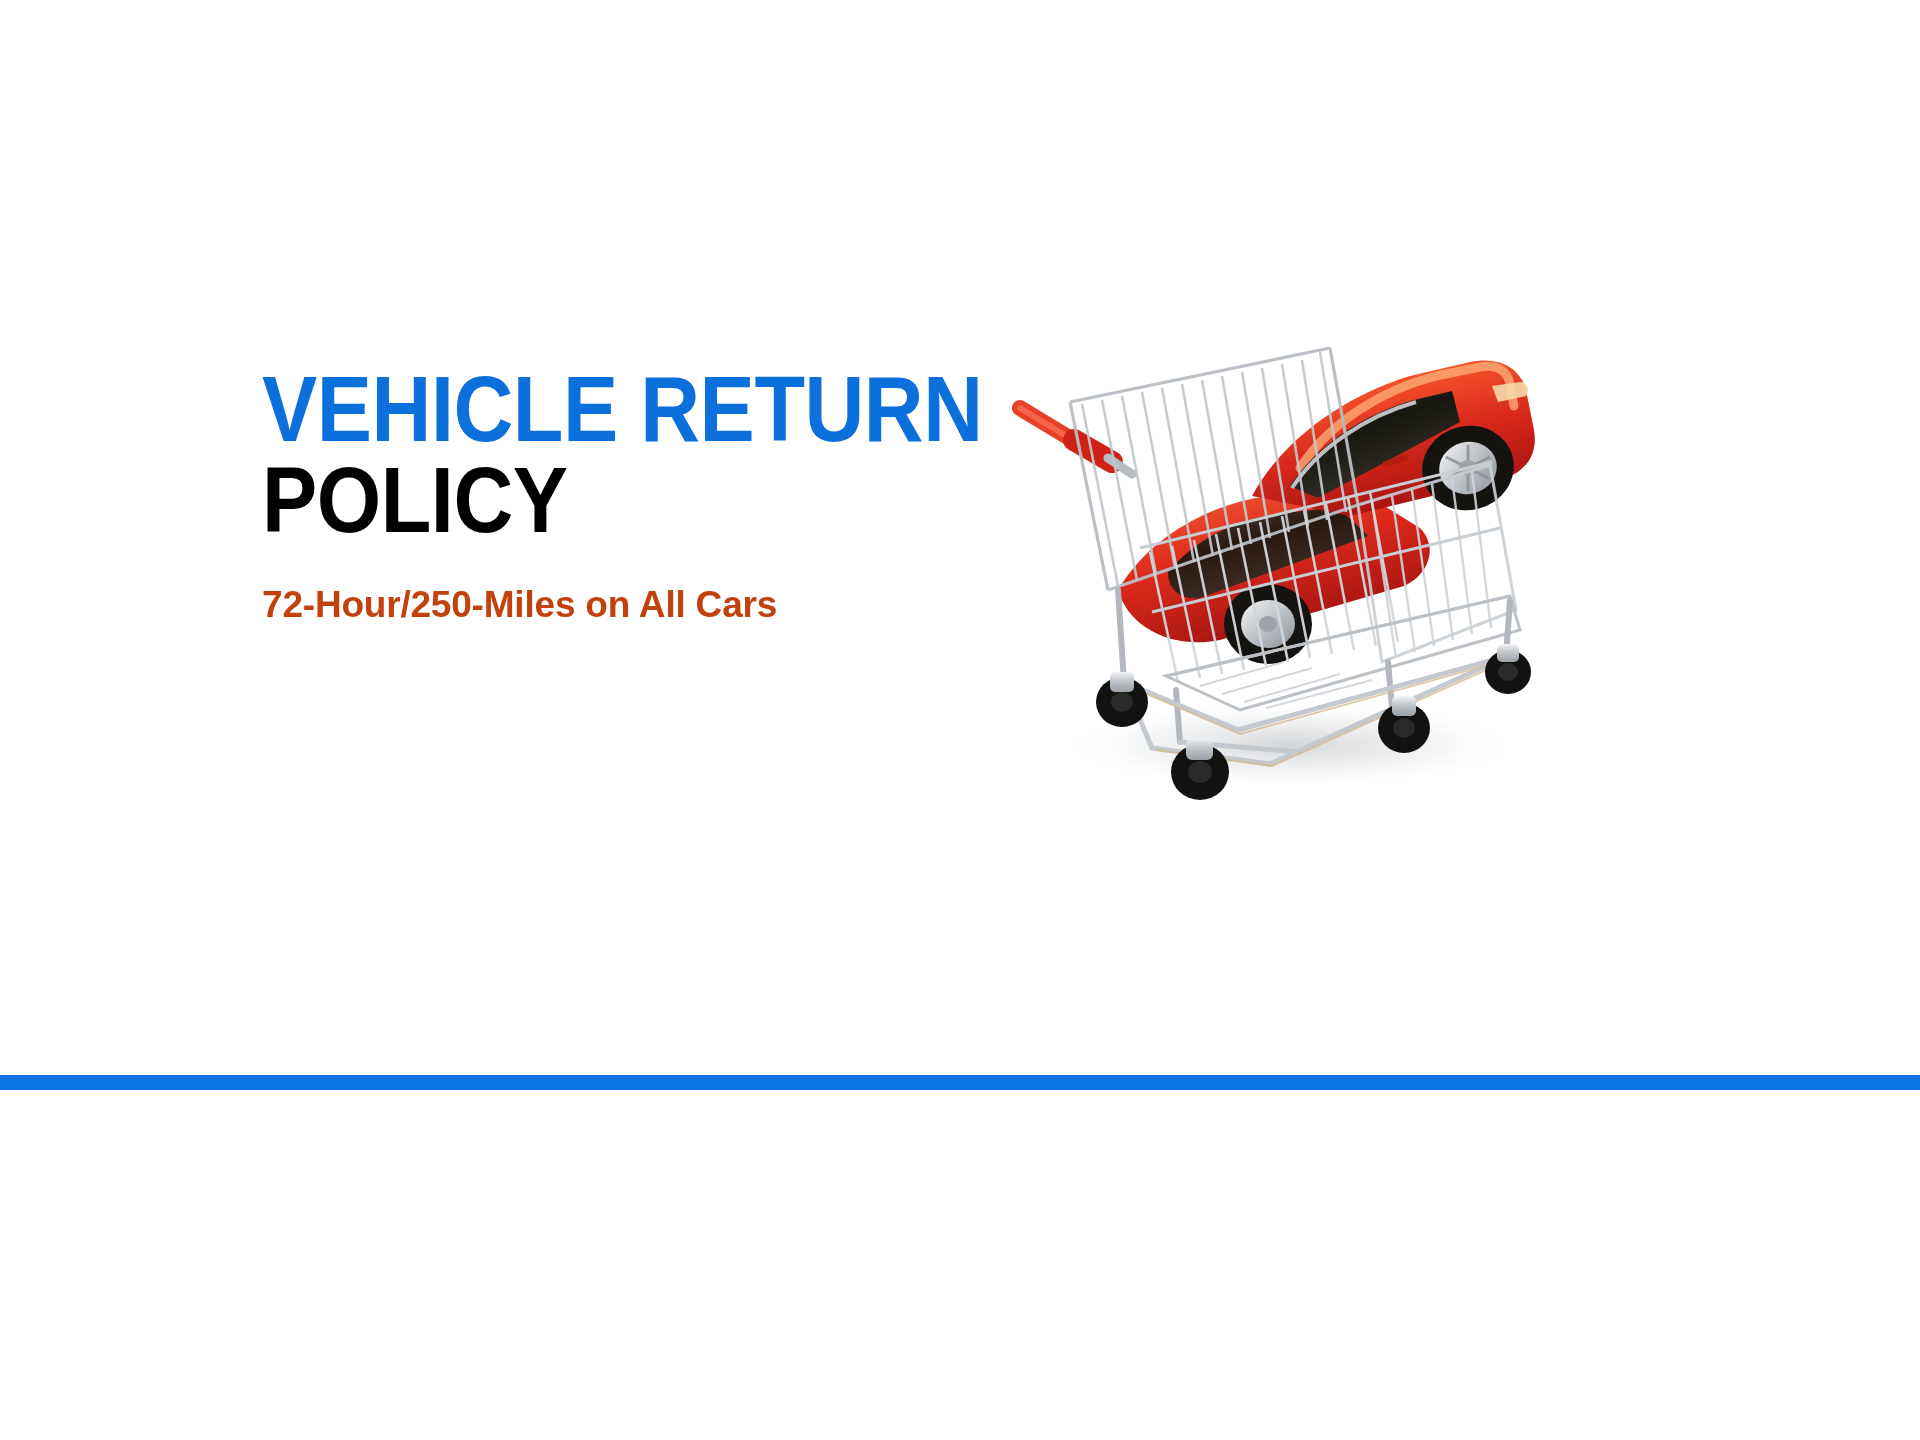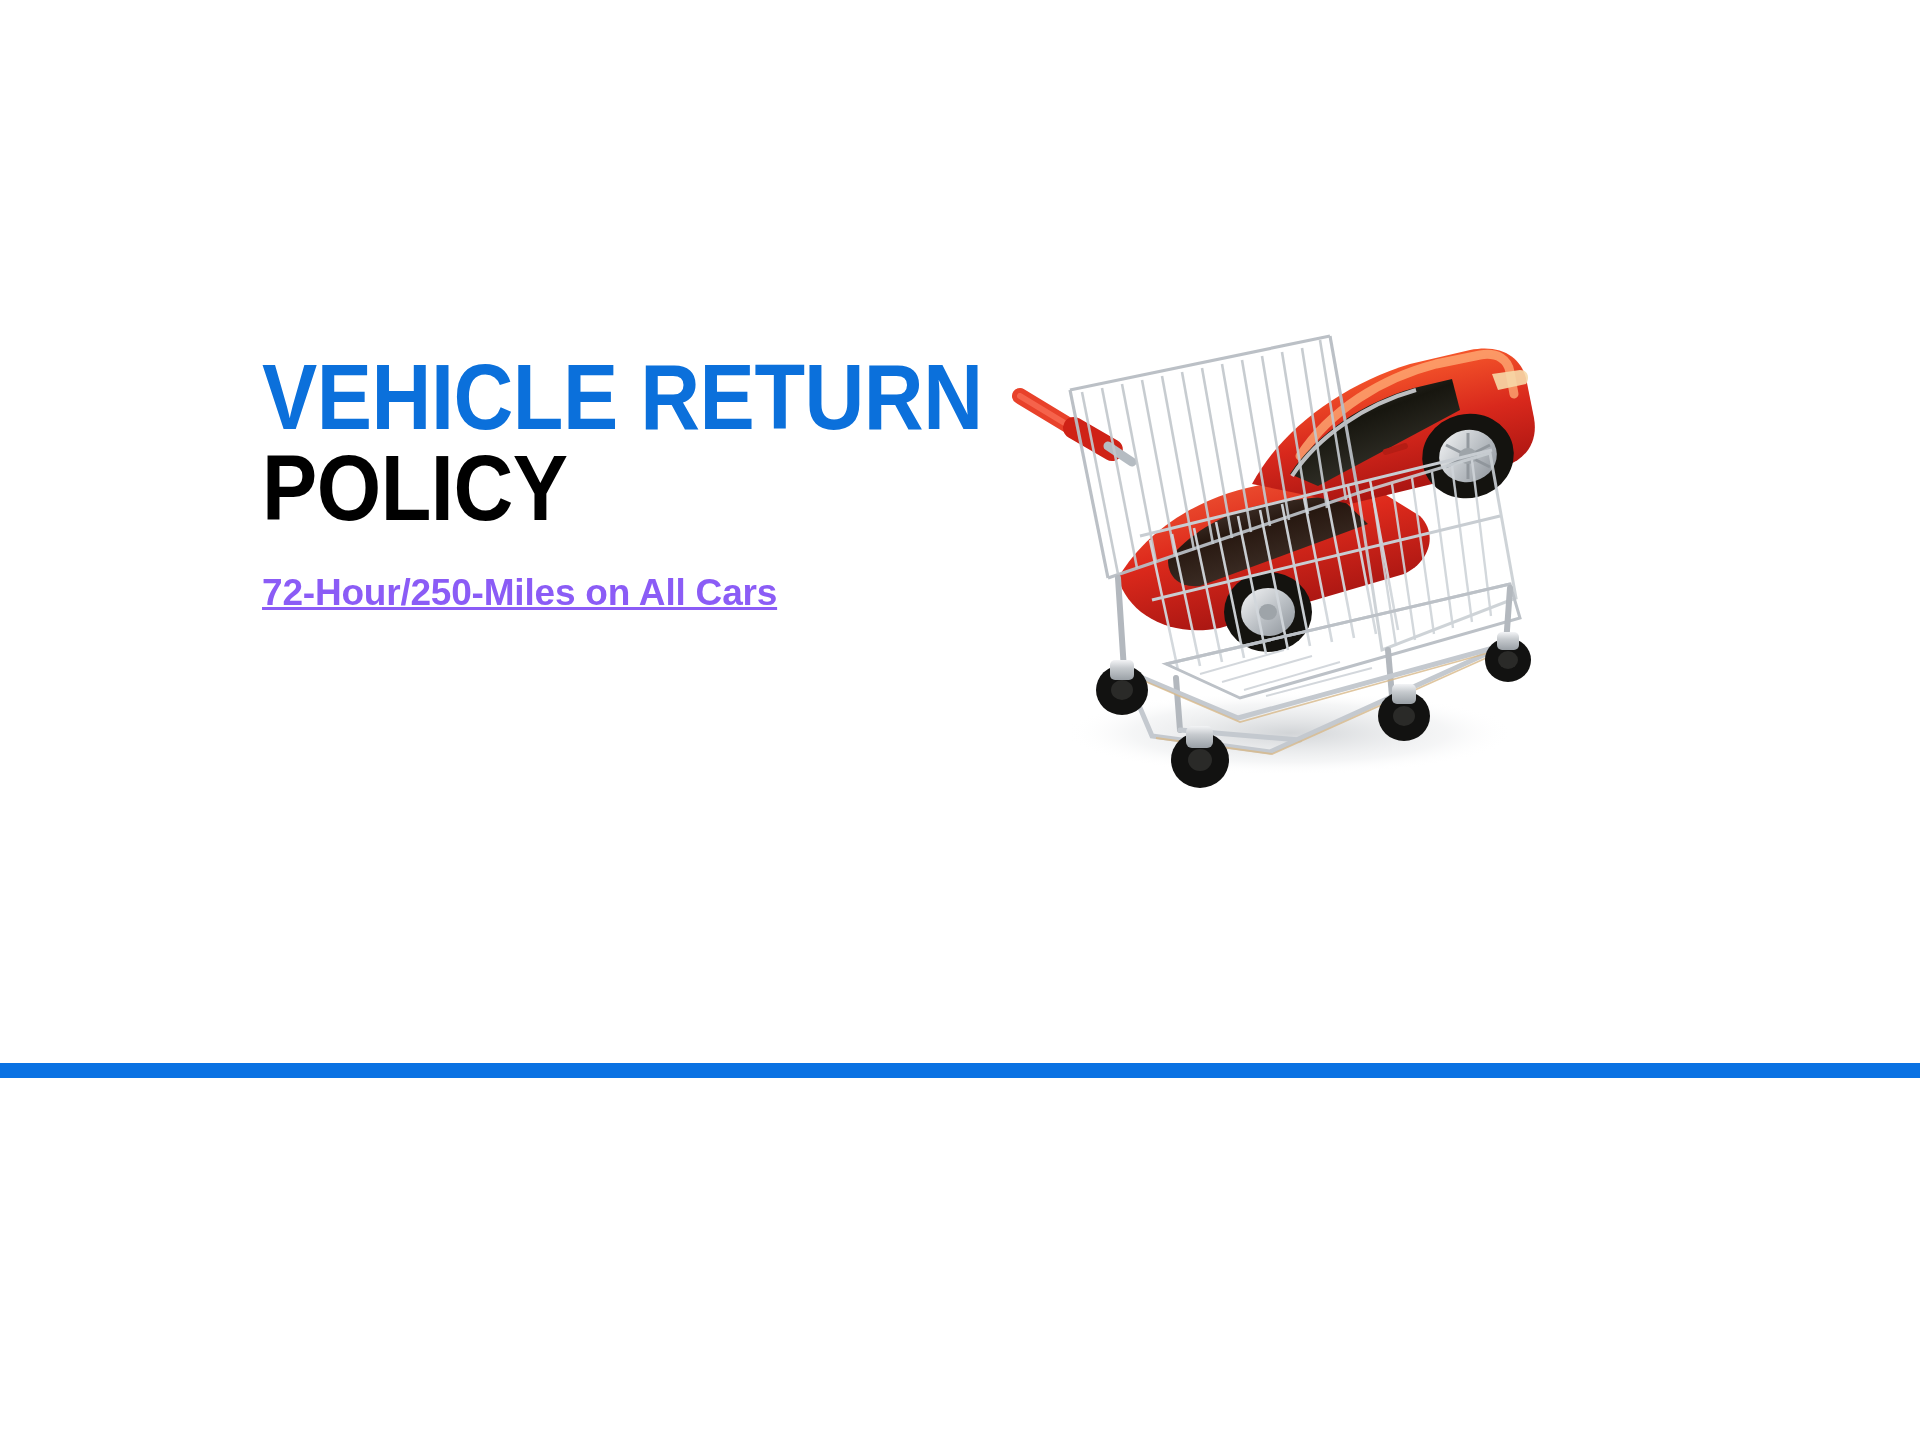--- a/index.html
+++ b/index.html
@@ -12,20 +12,21 @@
     height: 1440px;
     font-family: "Liberation Sans", sans-serif;
     overflow: hidden;
     position: relative;
   }
 
   .slide {
     position: absolute;
     inset: 0;
     background: #ffffff;
+    margin-top: 12px;
   }
 
   
   .hero {
     position: absolute;
     left: 0;
     top: 0;
     width: 1920px;
     height: 1063px;
   }
@@ -52,23 +53,22 @@
   .headline-1 { color: #0b70db; }
   .headline-2 { color: #000000; margin-top: 6px; }
 
   .subheadline {
     margin: 0;
     padding-top: 42px;
     font-family: "Liberation Sans", sans-serif;
     font-weight: 700;
     font-size: 37px;
     letter-spacing: -0.2px;
-    color: #8b5cf6;
+    color: #c2410c;
     white-space: nowrap;
-    text-decoration: underline;
   }
 
   
   .photo {
     position: absolute;
     left: 1000px;
     top: 278px;
     width: 560px;
     height: 520px;
   }

